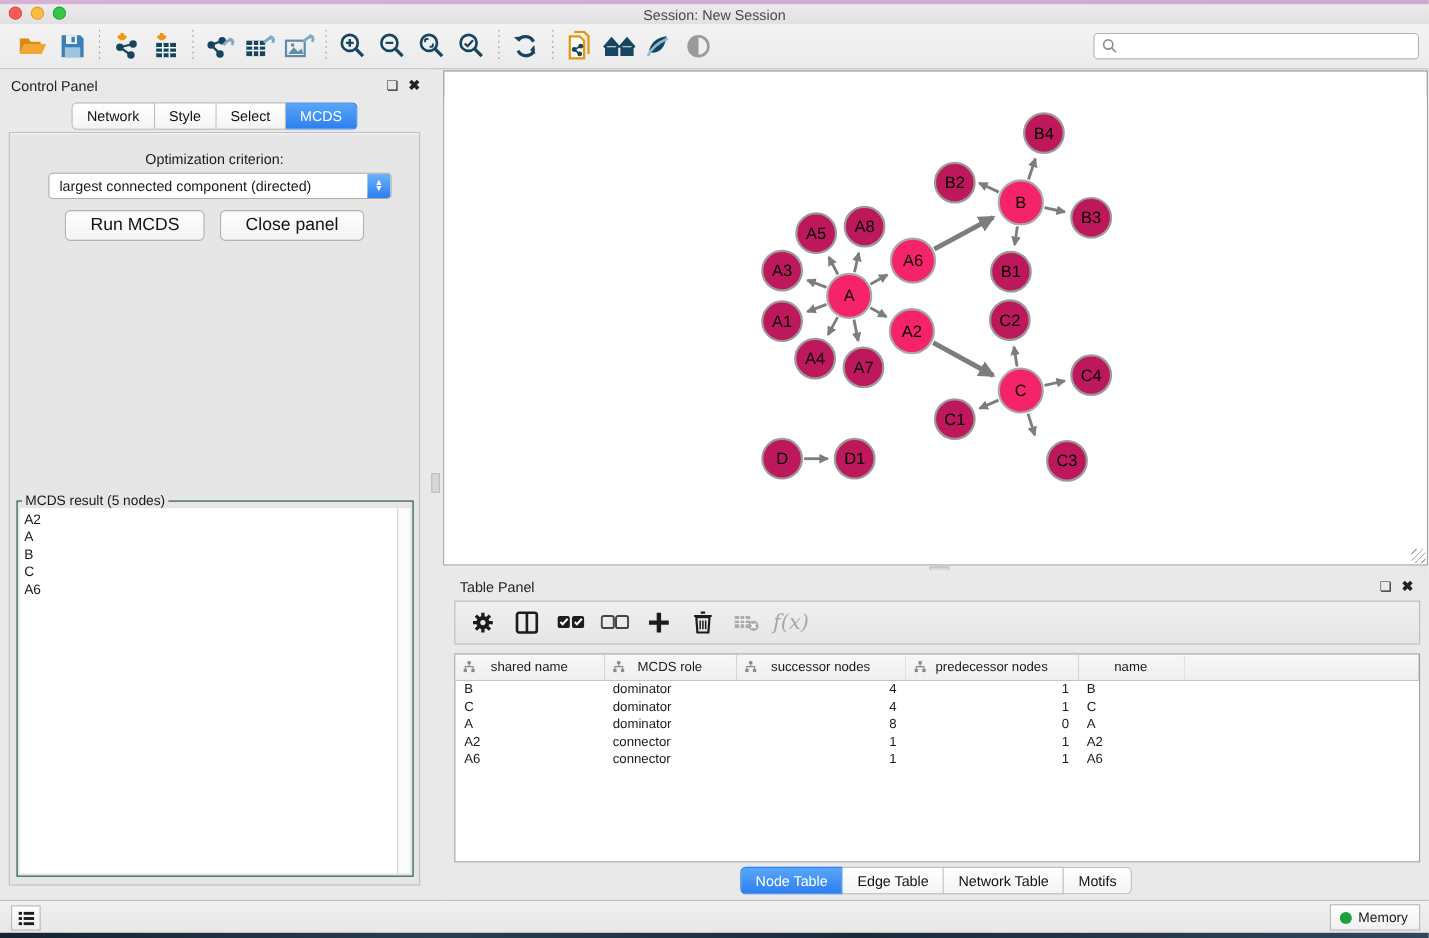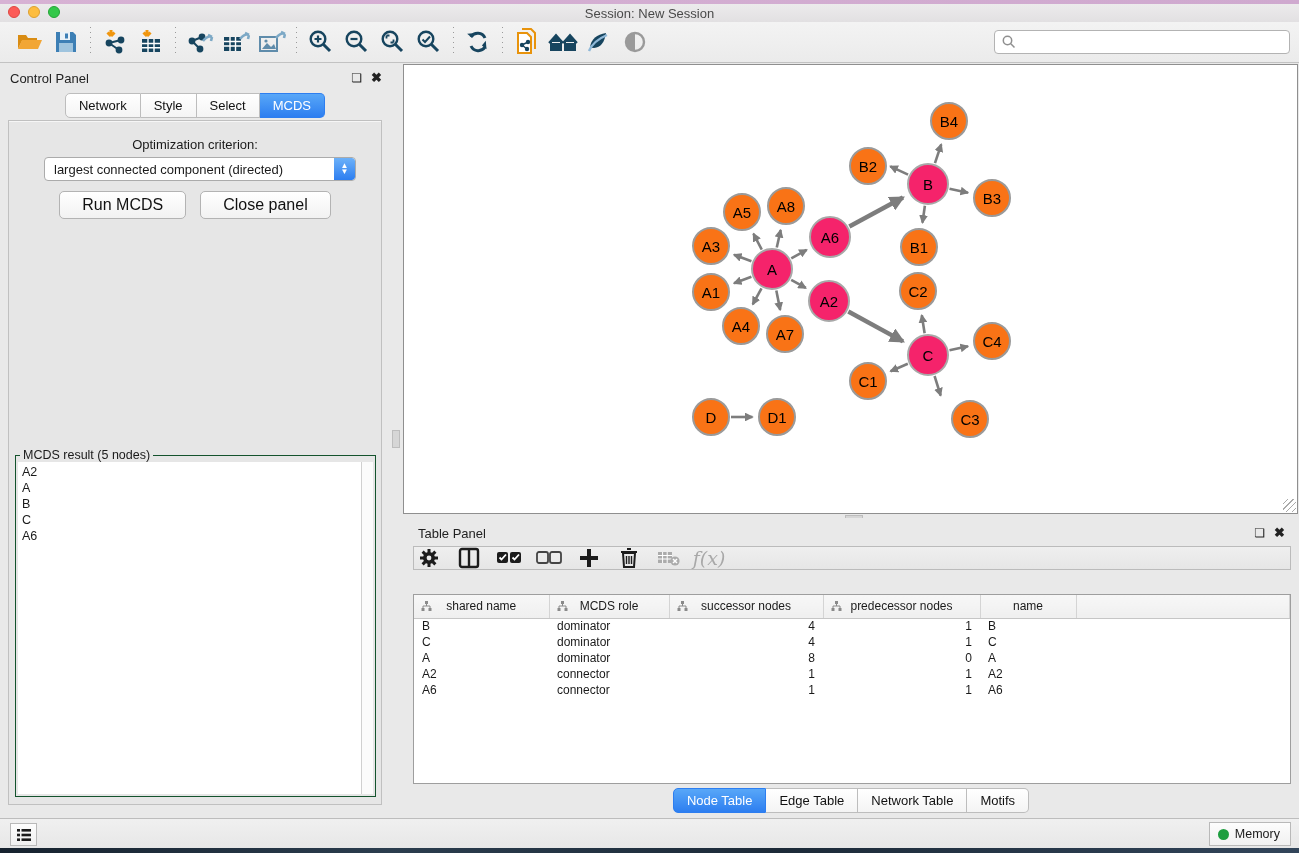--- a/index.html
+++ b/index.html
@@ -74,36 +74,36 @@
 
   
   .net-window { position:absolute; left:403px; top:64px; width:895px; height:450px;
     background:#fff; border:1px solid #8f8f8f; }
   .net-titlebar { position:absolute; left:0; top:0; width:100%; height:23px;
     background:linear-gradient(#ededed,#dedede); border-bottom:1px solid #b5b5b5; }
   .net-titlebar .lights { top:5px; left:7px; }
   .net-title { position:absolute; left:0; right:0; top:4px; text-align:center; font-size:12.5px; color:#333; }
   .net-canvas { position:absolute; left:0; top:23px; width:893px; height:425px; background:#fff; overflow:hidden; }
   .graph-node { position:absolute; border-radius:50%; display:flex; align-items:center;
-    justify-content:center; font-size:15px; color:#000; background:#f97316; border:2px solid #9a9a9a; }
+    justify-content:center; font-size:15px; color:#000; background:#be185d; border:2px solid #9a9a9a; }
   .graph-node.mcds { background:#f5236b; border-color:#a8a8a8; }
   .resize-grip { position:absolute; right:1px; bottom:1px; width:13px; height:13px;
     background:repeating-linear-gradient(135deg, transparent 0 3px, #aaa 3px 4px); }
 
   
   .vgrip { position:absolute; left:392px; top:430px; width:8px; height:18px;
     background:#d6d6d6; border:1px solid #bdbdbd; }
   .hgrip { position:absolute; left:845px; top:515px; width:18px; height:6px;
     background:#d6d6d6; border:1px solid #bdbdbd; }
 
   
   .table-panel { position:absolute; left:403px; top:518px; width:896px; height:297px; background:#e9e9e9; }
-  .tp-toolbar { position:absolute; left:10px; top:28px; width:878px; height:24px;
+  .tp-toolbar { position:absolute; left:10px; top:28px; width:878px; height:40px;
     background:linear-gradient(#efefef,#e6e6e6); border:1px solid #bbb;
-    display:flex; align-items:center; gap:10px; }
+    display:flex; align-items:center; padding-left:10px; gap:10px; }
   .tp-btn { width:30px; height:30px; display:flex; align-items:center; justify-content:center; }
   .fx { font-family:"DejaVu Serif", serif; font-style:italic; font-size:19px; color:#a8a8a8; }
 
   .data-table { position:absolute; left:10px; top:76px; width:878px; height:190px; background:#fff;
     border:1px solid #9e9e9e; overflow:hidden; }
   table.grid { border-collapse:collapse; table-layout:fixed; width:100%; font-size:12px; }
   table.grid th { height:23px; background:linear-gradient(#f7f7f7,#efefef);
     border-right:1px solid #d4d4d4; border-bottom:1px solid #c6c6c6;
     font-weight:normal; position:relative; text-align:center; }
   table.grid th .hdr-icon { position:absolute; left:7px; top:6px; }

